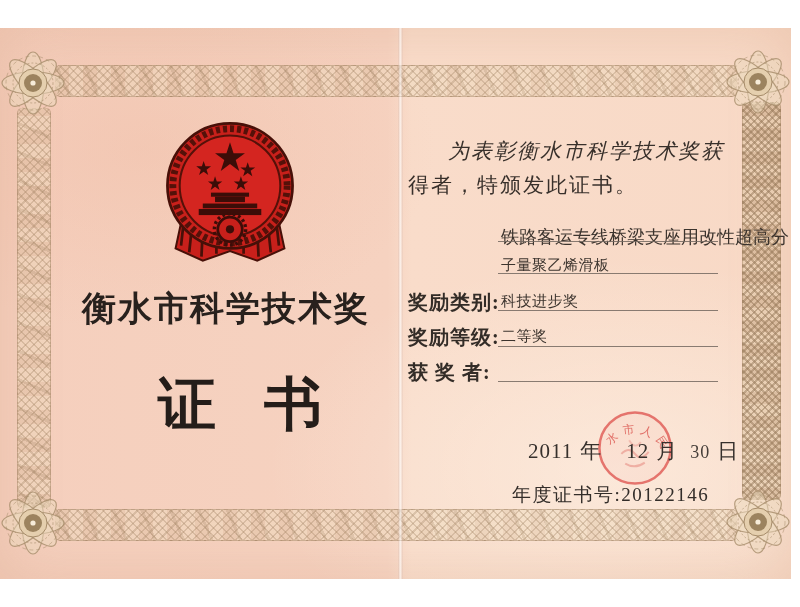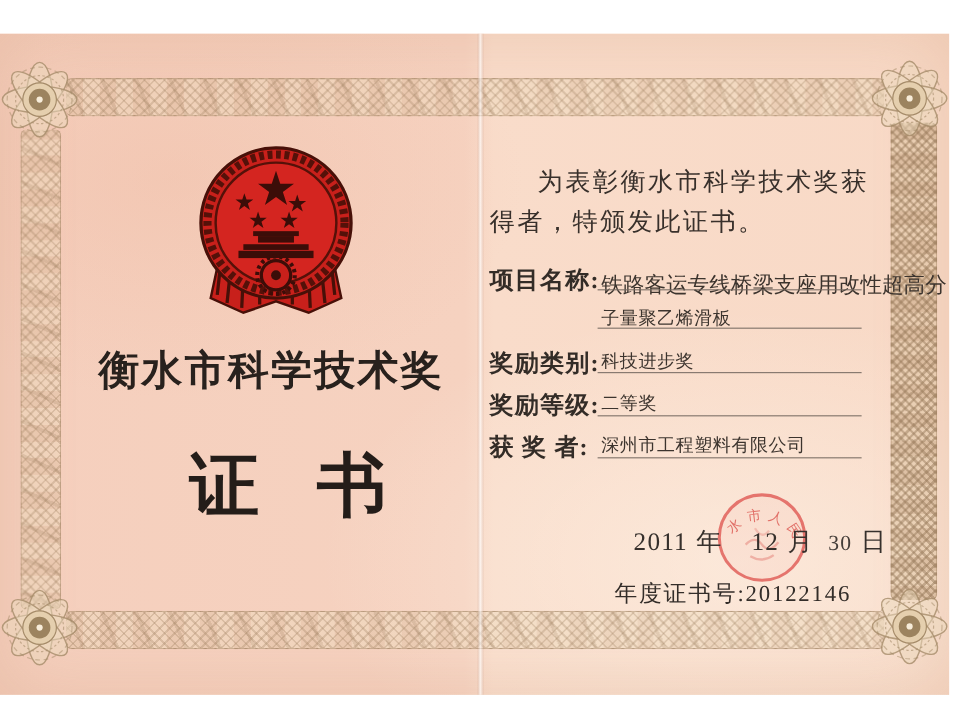--- a/index.html
+++ b/index.html
@@ -56,21 +56,21 @@
     font-size:34px;letter-spacing:2px;color:#28211d;
   }
   .doc-title{
     position:absolute;left:36px;top:338px;width:380px;text-align:center;
     font-family:"DejaVu Sans", sans-serif;font-weight:bold;
     font-size:58px;letter-spacing:48px;text-indent:48px;color:#241d19;margin-left:14px;
   }
   
   .intro{position:absolute;left:408px;width:340px;color:#38302b;
     font-size:21px;letter-spacing:2px;line-height:26px;white-space:nowrap;}
-  .intro.l1{top:110px;padding-left:40px;}
+  .intro.l1{top:110px;padding-left:40px;font-style:italic;}
   .intro.l2{top:144px;}
   .flabel{position:absolute;left:408px;color:#332c27;font-weight:bold;
     font-size:20px;white-space:pre;letter-spacing:1px;}
   .fvalue{position:absolute;left:501px;color:#3c342e;font-size:15px;
     white-space:pre;letter-spacing:0.5px;}
   .uline{position:absolute;left:498px;width:220px;height:0;
     border-top:1.6px solid #746960;opacity:.85;}
   .date-row{position:absolute;left:528px;top:409px;color:#36302c;
     font-size:21px;letter-spacing:1px;white-space:pre;z-index:3;}
   .date-row .num{font-family:"Liberation Serif",serif;}
@@ -136,36 +136,34 @@
     <circle cx="50" cy="80" r="11.5" fill="none" stroke="#3c0d08" stroke-width="2.5" stroke-dasharray="2 2"></circle>
     <circle cx="50" cy="80" r="3" fill="#3c0d08"></circle>
   </svg>
 
   <div class="issuer-title">衡水市科学技术奖</div>
   <div class="doc-title">证书</div>
 
   <div class="intro l1">为表彰衡水市科学技术奖获</div>
   <div class="intro l2">得者，特颁发此证书。</div>
 
-  <div class="flabel" style="top:192px;">项目名称:</div>
   <div class="fvalue" style="top:197px;font-size:18px;letter-spacing:0;">铁路客运专线桥梁支座用改性超高分</div>
   <div class="uline" style="top:213px;"></div>
   <div class="fvalue" style="top:228px;">子量聚乙烯滑板</div>
   <div class="uline" style="top:245px;"></div>
 
   <div class="flabel" style="top:261px;">奖励类别:</div>
   <div class="fvalue" style="top:264px;">科技进步奖</div>
   <div class="uline" style="top:282px;"></div>
 
   <div class="flabel" style="top:296px;">奖励等级:</div>
   <div class="fvalue" style="top:299px;">二等奖</div>
   <div class="uline" style="top:318px;"></div>
 
   <div class="flabel" style="top:331px;">获 奖 者:</div>
-  <div class="fvalue" style="top:334px;">深州市工程塑料有限公司</div>
   <div class="uline" style="top:353px;"></div>
 
   <svg class="seal" viewBox="0 0 80 80">
     <circle cx="40" cy="40" r="36.5" fill="rgba(235,120,112,0.06)" stroke="rgba(224,96,90,0.85)" stroke-width="2.6"></circle>
     <defs>
         <path id="sealArc" d="M 10,48 A 31,31 0 0 1 70,48"></path>
       </defs>
     <text font-size="12" fill="rgba(219,84,78,0.8)" letter-spacing="5" font-family="Liberation Serif, serif">
       <textPath href="#sealArc" startOffset="14%">水市人民</textPath>
     </text>

